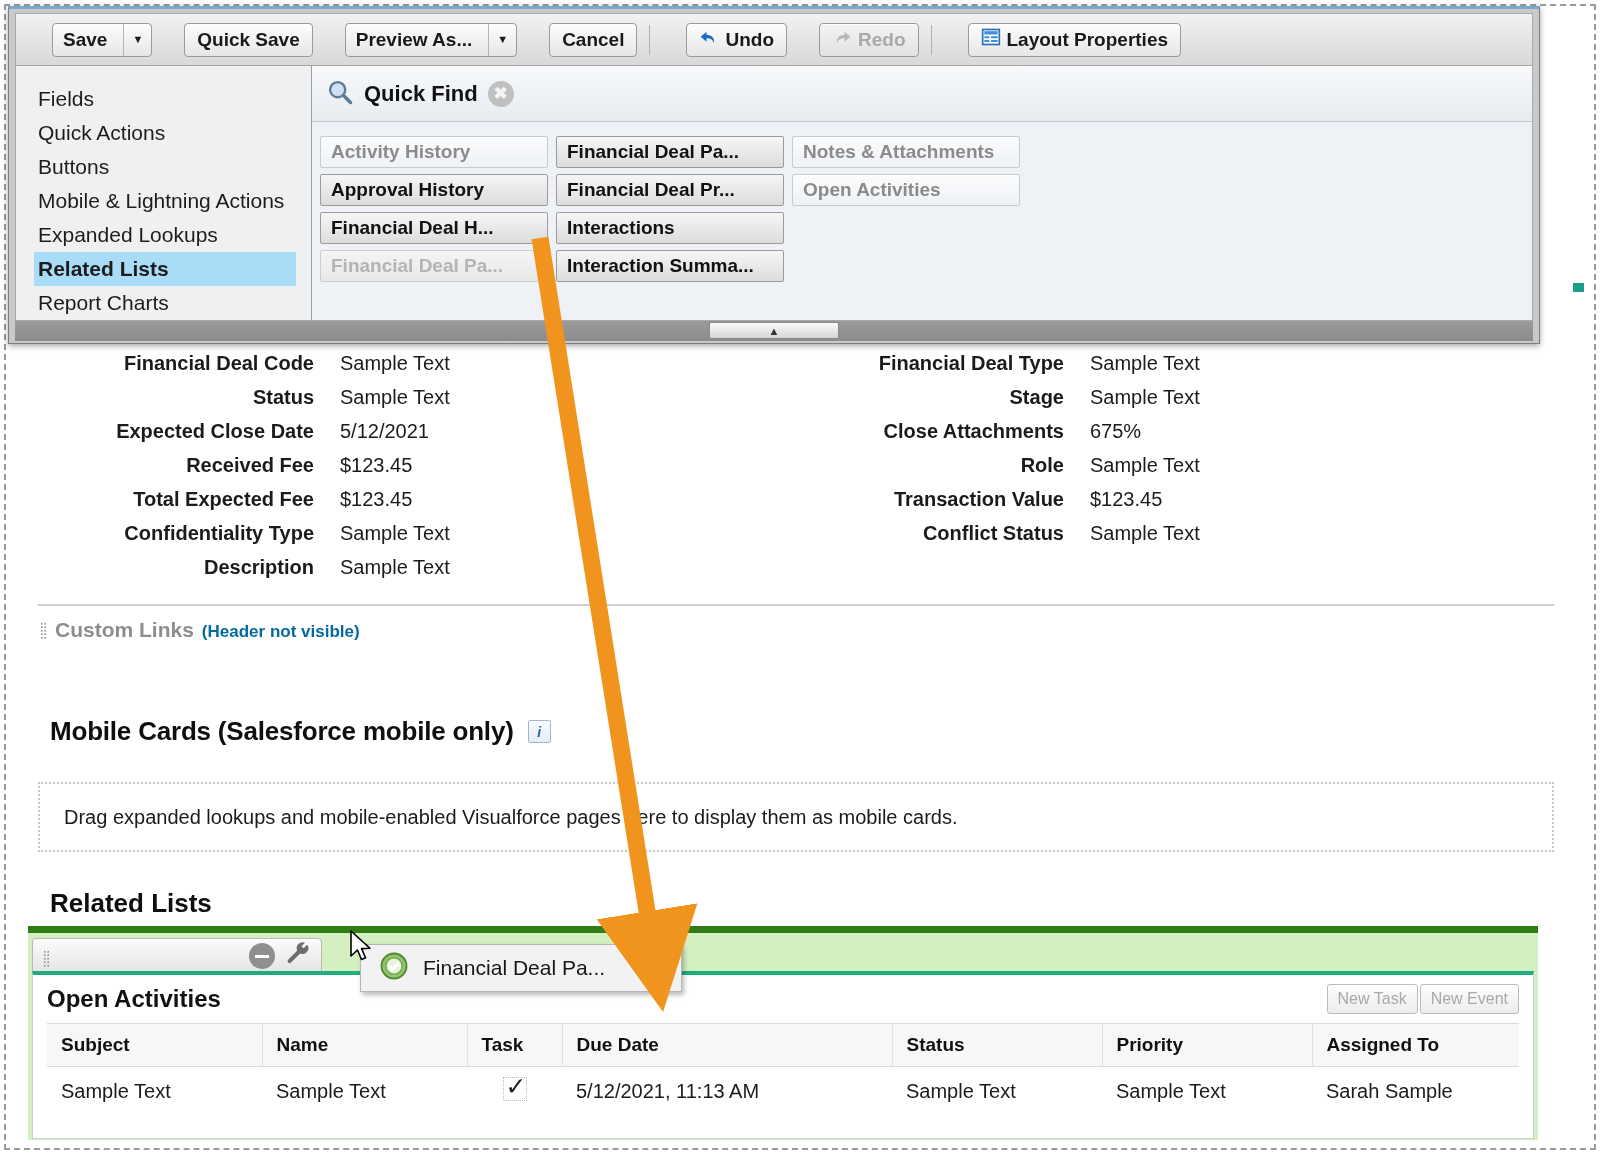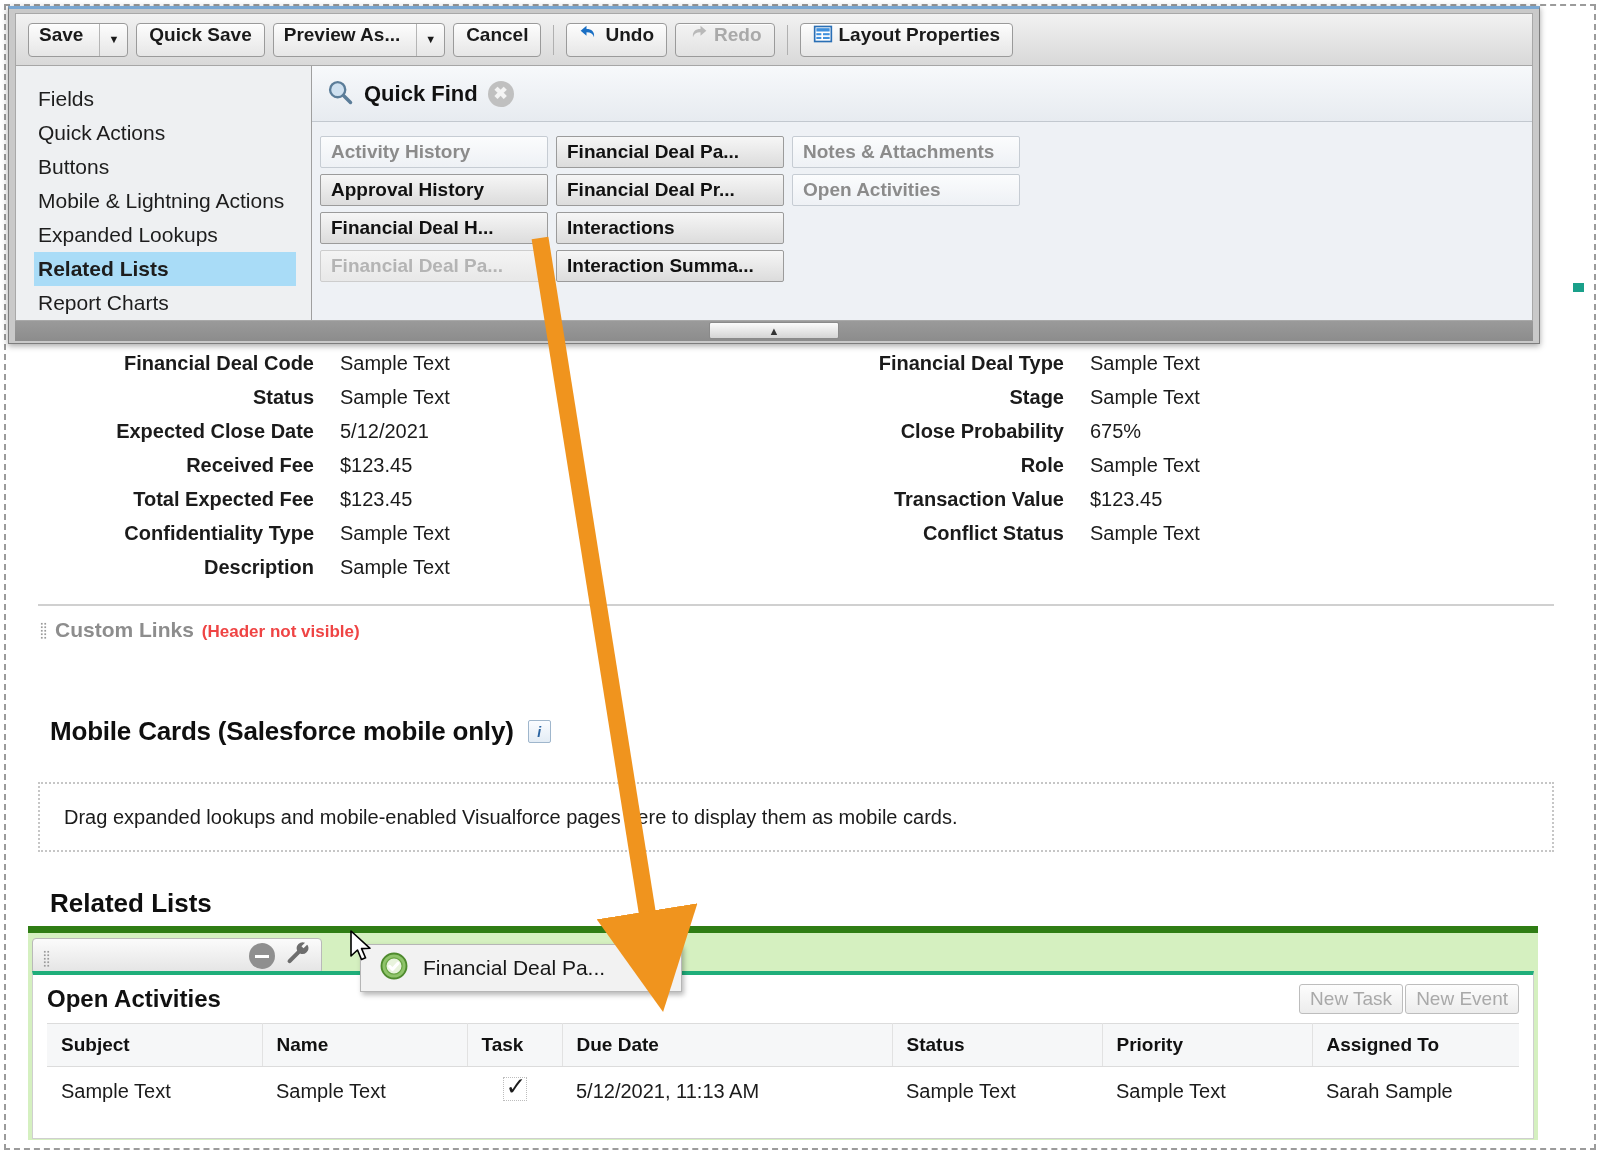--- a/index.html
+++ b/index.html
@@ -34,27 +34,28 @@
     border:1px solid #a8a8a8;
   }
   
   #toolbar{
     position:absolute; left:0; top:0; right:0; height:52px;
     background:linear-gradient(#f2f2f2,#d8d8d8);
     border-bottom:1px solid #a6a6a6;
     display:flex; align-items:center; padding-left:12px; gap:8px;
   }
   .tbtn{
-    display:flex; align-items:flex-start; gap:6px;
+    display:flex; align-items:center; gap:6px;
     height:34px; padding:0 12px;
     background:linear-gradient(#fdfdfd,#e6e6e6);
     border:1px solid #9a9a9a; border-radius:4px;
     font-size:19px; font-weight:bold; color:#1a1a1a;
     cursor:pointer; white-space:nowrap;
     box-shadow:0 1px 0 rgba(255,255,255,.8) inset;
+    margin-left:24px;
   }
   .tbtn.split{ padding:0; }
   .tbtn.split .lbl{ padding:0 10px; }
   .tbtn.split .caret{
     padding:0 8px; border-left:1px solid #b5b5b5; height:100%;
     display:flex; align-items:center;
   }
   .tbtn.disabled{ color:#a9a9a9; background:linear-gradient(#f3f3f3,#e2e2e2); }
   .tsep{ width:1px; height:30px; background:#b0b0b0; margin:0 4px; }
   .caret-glyph{ font-size:11px; line-height:1; }
@@ -164,21 +165,21 @@
     position:absolute; left:40px; top:618px;
     display:flex; align-items:baseline; gap:8px;
   }
   .grip{
     display:inline-block; width:7px; height:17px;
     background-image:radial-gradient(#9a9a9a 40%, transparent 41%);
     background-size:3.5px 3.5px;
     position:relative; top:2px;
   }
   #cl-title{ font-size:21px; font-weight:bold; color:#8d8d8d; }
-  #cl-note{ font-size:17px; font-weight:bold; color:#ef4444; }
+  #cl-note{ font-size:17px; font-weight:bold; color:#0369a1; }
 
   
   #mobile-heading{
     position:absolute; left:50px; top:716px;
     display:flex; align-items:center; gap:14px;
   }
   #mobile-heading .h{
     font-size:26px; font-weight:bold; color:#0f0f0f; letter-spacing:-.2px;
   }
   #info-badge{
@@ -228,21 +229,21 @@
   #rl-card-head{
     height:48px; display:flex; align-items:center; justify-content:space-between;
     padding:0 14px 0 14px;
   }
   #oa-title{ font-size:24px; font-weight:bold; color:#111; }
   #oa-actions{ display:flex; gap:2px; }
   .oa-btn{
     height:30px; padding:0 10px; line-height:28px;
     background:linear-gradient(#fdfdfd,#ececec);
     border:1px solid #bdbdbd; border-radius:3px;
-    font-size:19px; color:#a9a9a9; cursor:pointer;
+    font-size:16px; color:#a9a9a9; cursor:pointer;
   }
   #oa-table{
     width:calc(100% - 28px); margin:0 14px; border-collapse:collapse;
   }
   #oa-table th{
     text-align:left; font-size:19px; font-weight:bold; color:#111;
     padding:10px 14px; background:#f6f7f8;
     border-top:1px solid #dcdcdc; border-bottom:1px solid #dcdcdc;
     border-right:1px solid #e2e2e2; white-space:nowrap;
   }
@@ -320,21 +321,21 @@
   <div class="col" id="col-right">
       <div class="frow">
         <div class="flabel">Financial Deal Type</div>
         <div class="fvalue">Sample Text</div>
       </div>
       <div class="frow">
         <div class="flabel">Stage</div>
         <div class="fvalue">Sample Text</div>
       </div>
       <div class="frow">
-        <div class="flabel">Close Probability</div>
+        <div class="flabel">Close Attachments</div>
         <div class="fvalue">675%</div>
       </div>
       <div class="frow">
         <div class="flabel">Role</div>
         <div class="fvalue">Sample Text</div>
       </div>
       <div class="frow">
         <div class="flabel">Transaction Value</div>
         <div class="fvalue">$123.45</div>
       </div>

